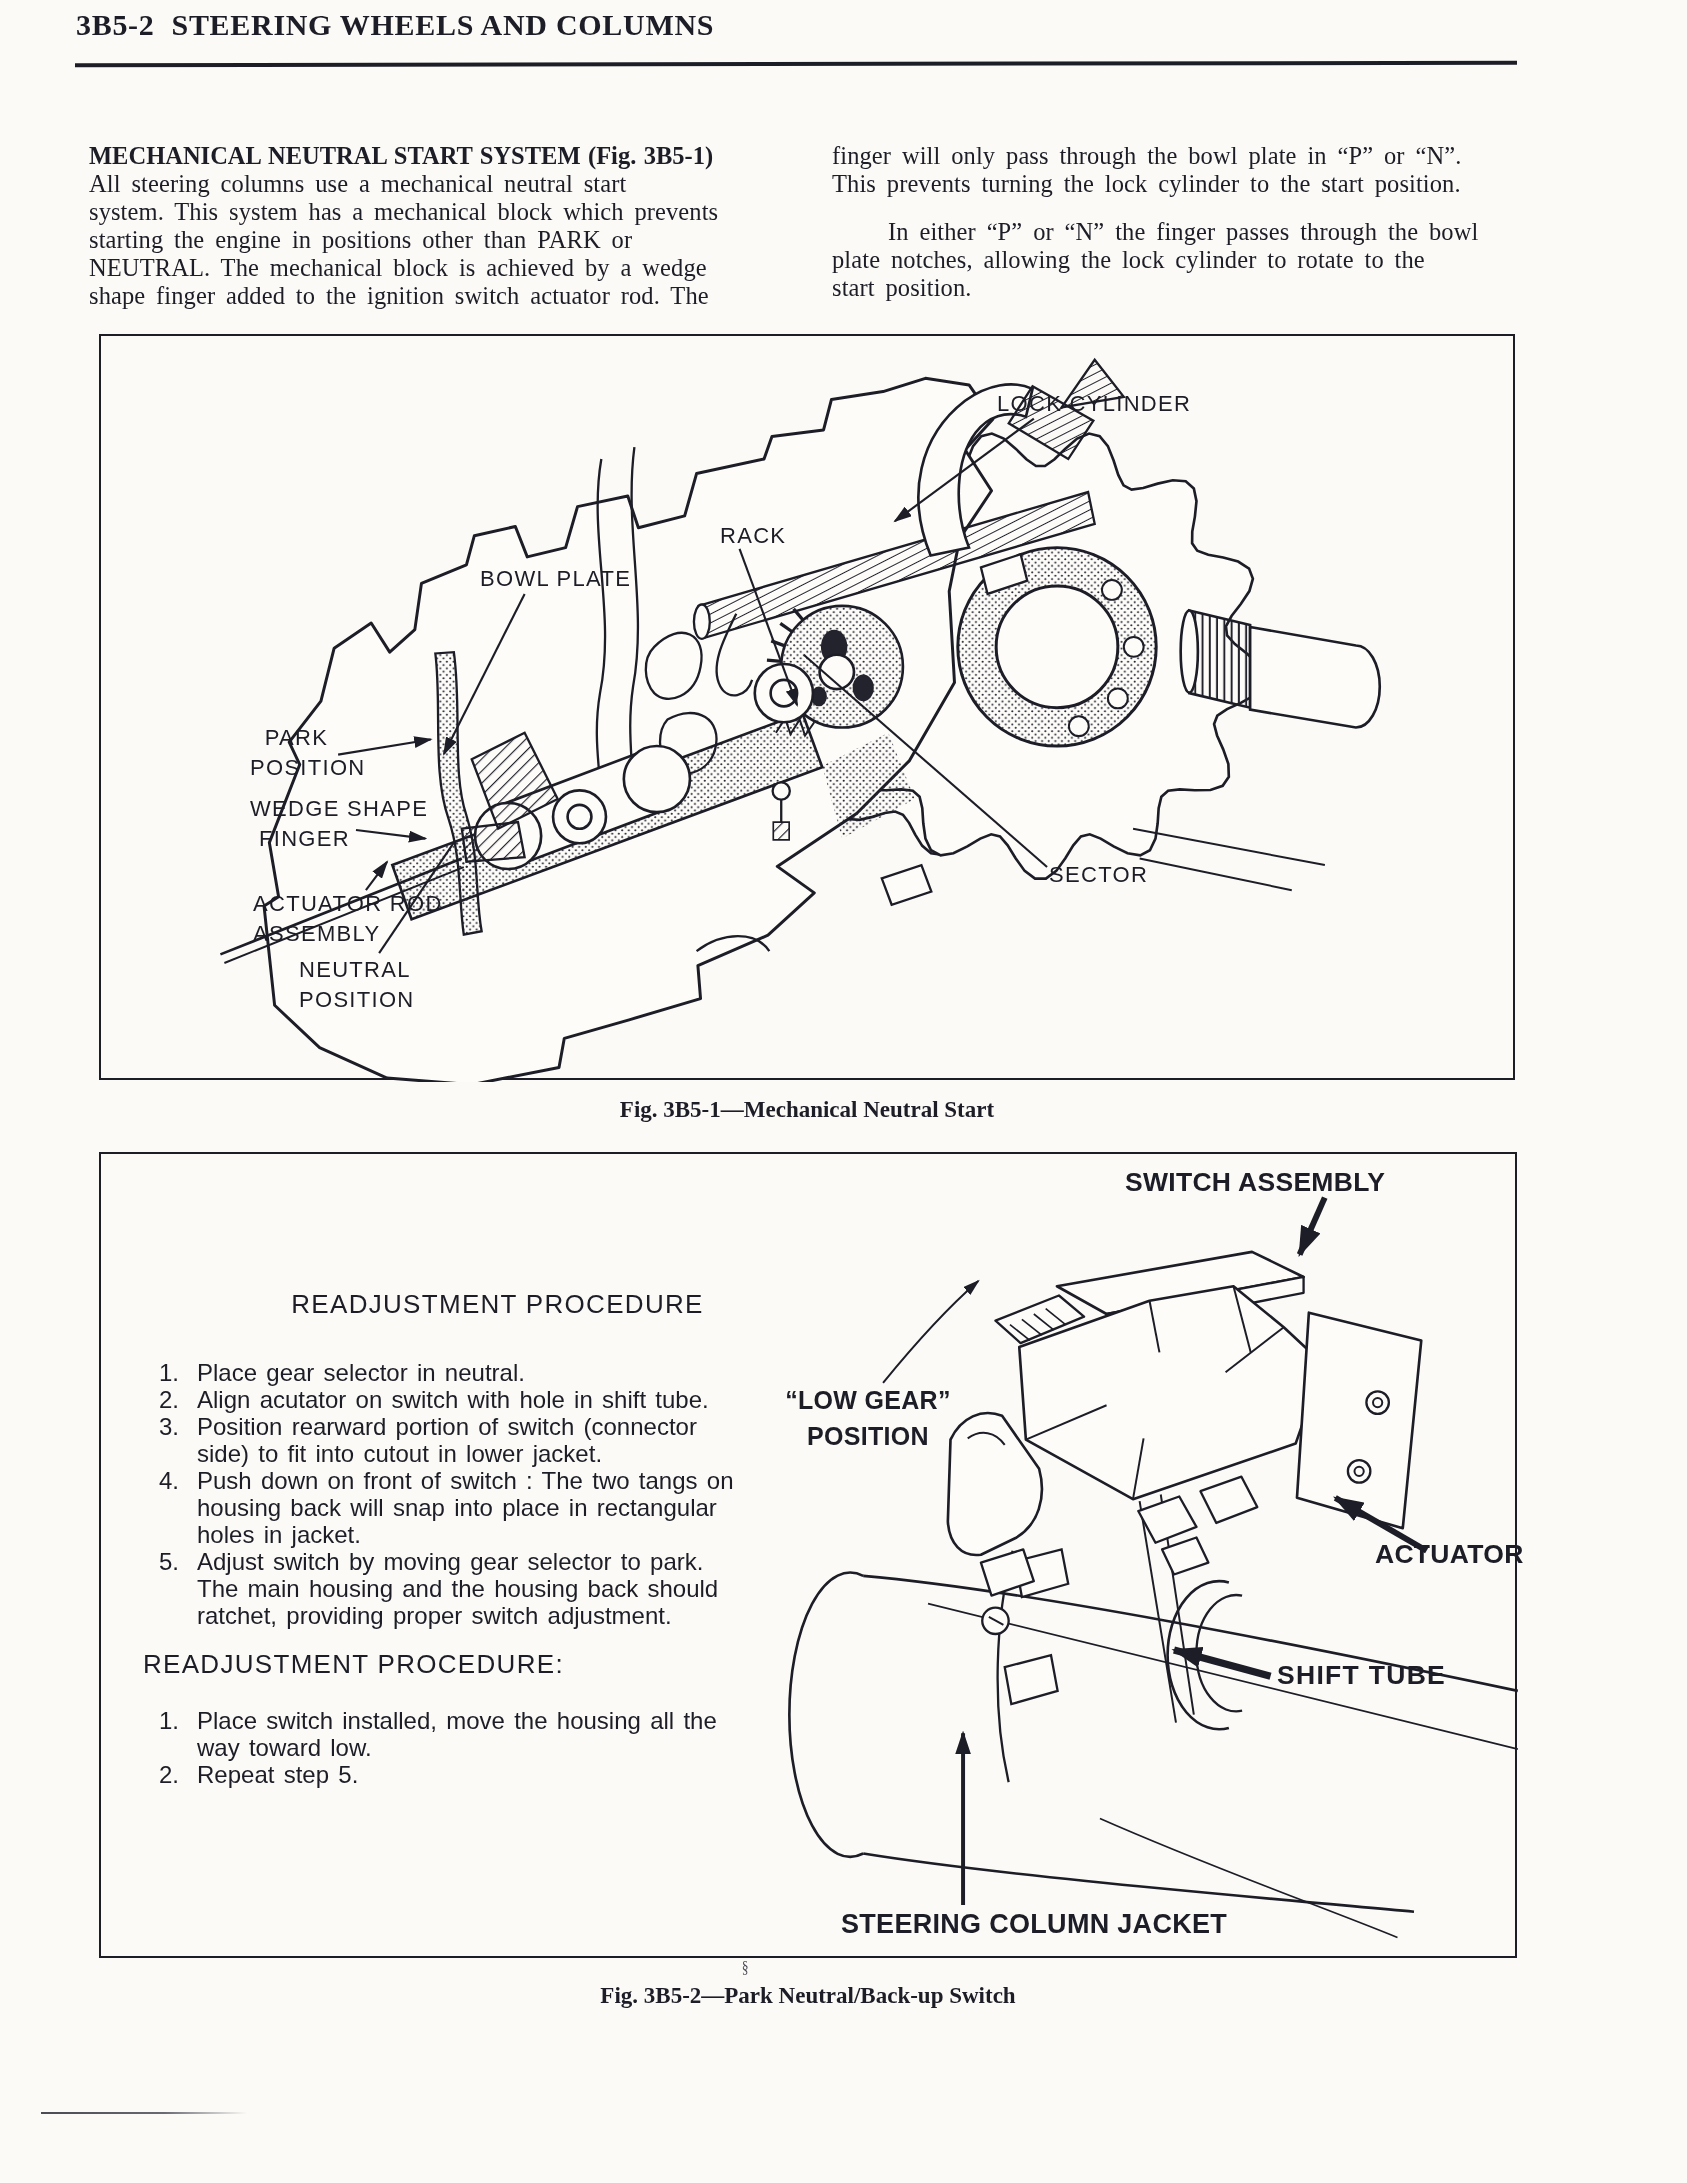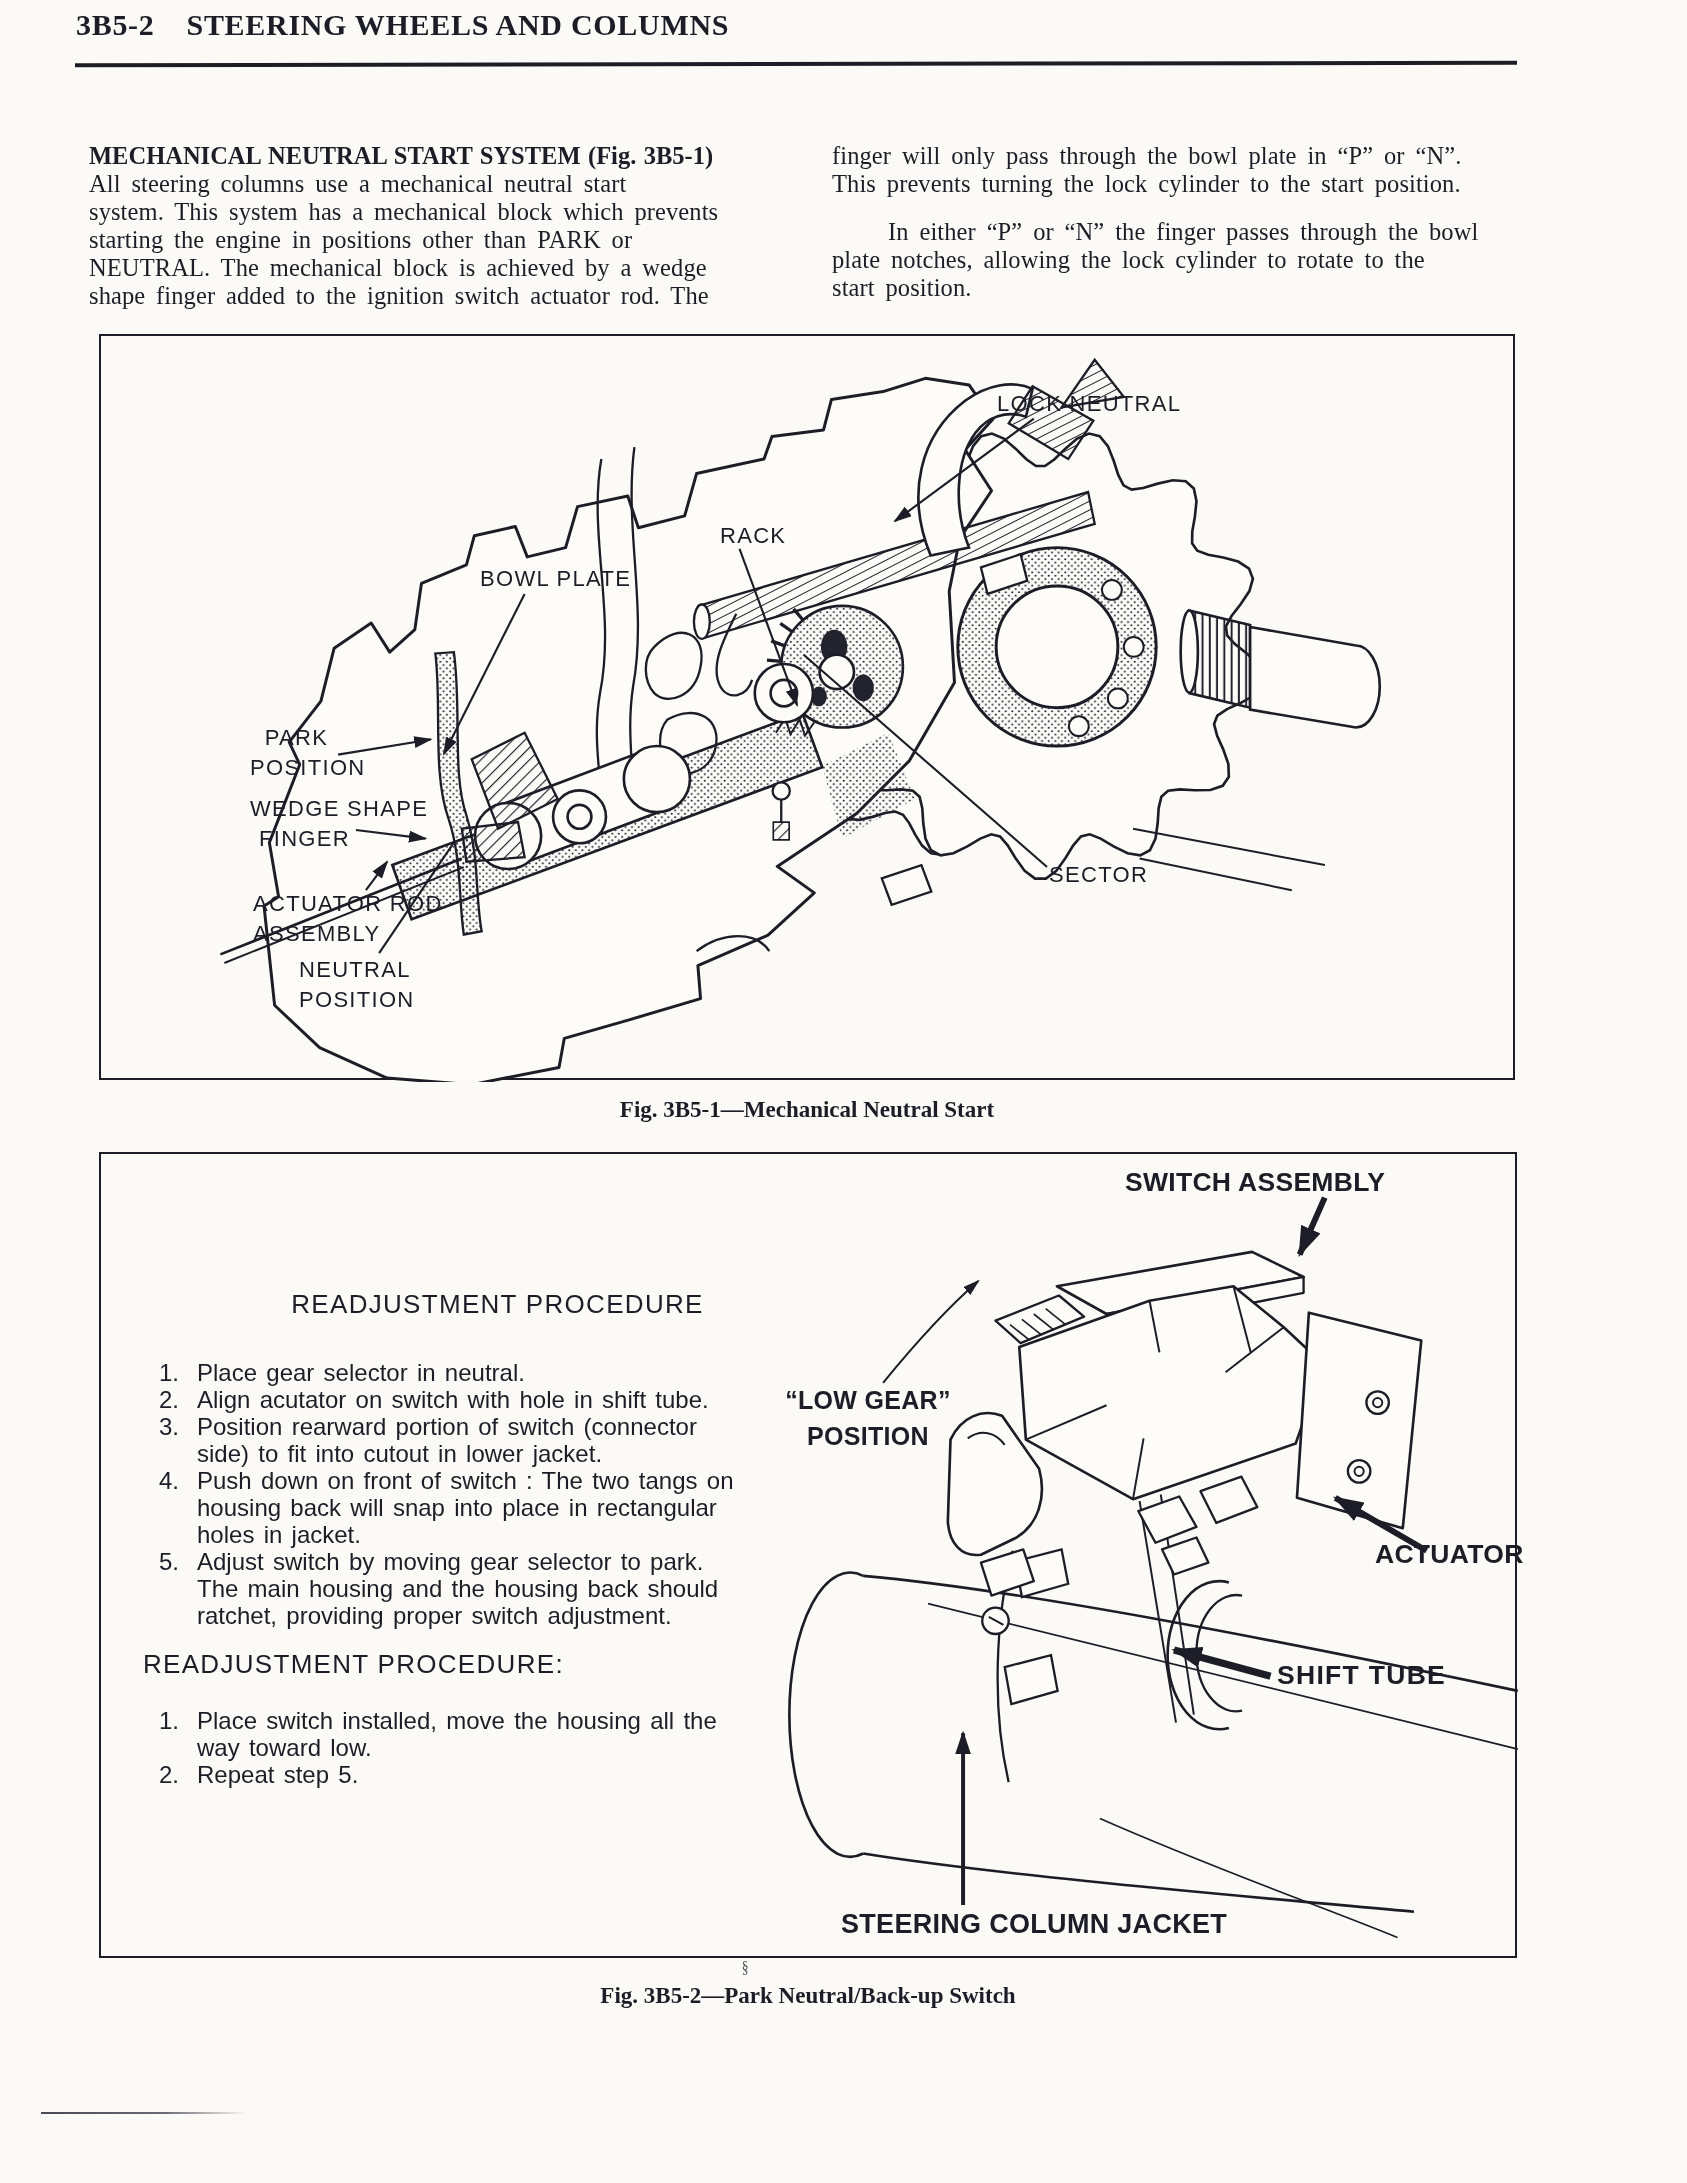--- a/index.html
+++ b/index.html
@@ -9,21 +9,21 @@
     position:relative; width:1687px; height:2183px;
     background:var(--paper); overflow:hidden;
     font-family:"Liberation Serif", serif; color:var(--ink);
   }
   
   .hdr-clip{position:absolute; left:76px; top:16px; width:926px; height:36px; overflow:hidden;}
   .hdr-text{
     font:bold 30px/40px "Liberation Serif", serif; margin-top:-10.6px;
     white-space:nowrap; letter-spacing:0.7px;
   }
-  .hdr-text .pgnum{margin-right:32px;}
+  .hdr-text .pgnum{margin-right:17px;}
   .hdr-rule{position:absolute; left:75px; top:62px; width:1442px; height:4px; background:var(--ink); transform:rotate(-0.1deg);}
   
   .col{position:absolute; top:142px; font:24.5px/28px "Liberation Serif", serif;}
   .col-left{left:89px; width:693px;}
   .col-right{left:832px; width:683px;}
   .bhead{font-weight:bold; white-space:nowrap; word-spacing:1.3px;}
   .col p{white-space:pre-line; word-spacing:4.6px; letter-spacing:0.1px;}
   .col p.ind{text-indent:56px;margin-top:20px;}
   
   .figbox{position:absolute; border:2.6px solid var(--ink); background:transparent;}
@@ -210,21 +210,21 @@
         <line x1="965" y1="322" x2="1052" y2="558" marker-end="url(#ahS)"></line>
         <line x1="640" y1="390" x2="518" y2="632" marker-end="url(#ahS)"></line>
         <line x1="358" y1="633" x2="498" y2="610" marker-end="url(#ahS)"></line>
         <line x1="385" y1="747" x2="490" y2="760" marker-end="url(#ahS)"></line>
         <line x1="400" y1="838" x2="432" y2="795" marker-end="url(#ahS)"></line>
         <line x1="420" y1="933" x2="535" y2="763"></line>
         <line x1="1430" y1="803" x2="1062" y2="482"></line>
       </g>
     </svg>
 
-    <div class="f1lab" style="left:896px; top:55px;">LOCK NEUTRAL</div>
+    <div class="f1lab" style="left:896px; top:55px;">LOCK CYLINDER</div>
     <div class="f1lab" style="left:619px;  top:187px;">RACK</div>
     <div class="f1lab" style="left:379px;  top:230px;">BOWL PLATE</div>
     <div class="f1lab c" style="left:149px; top:387px; width:93px;">
       <div>PARK</div>
       <div>POSITION</div>
     </div>
     <div class="f1lab c" style="left:149px; top:458px; width:109px;">
       <div>WEDGE SHAPE</div>
       <div>FINGER</div>
     </div>

